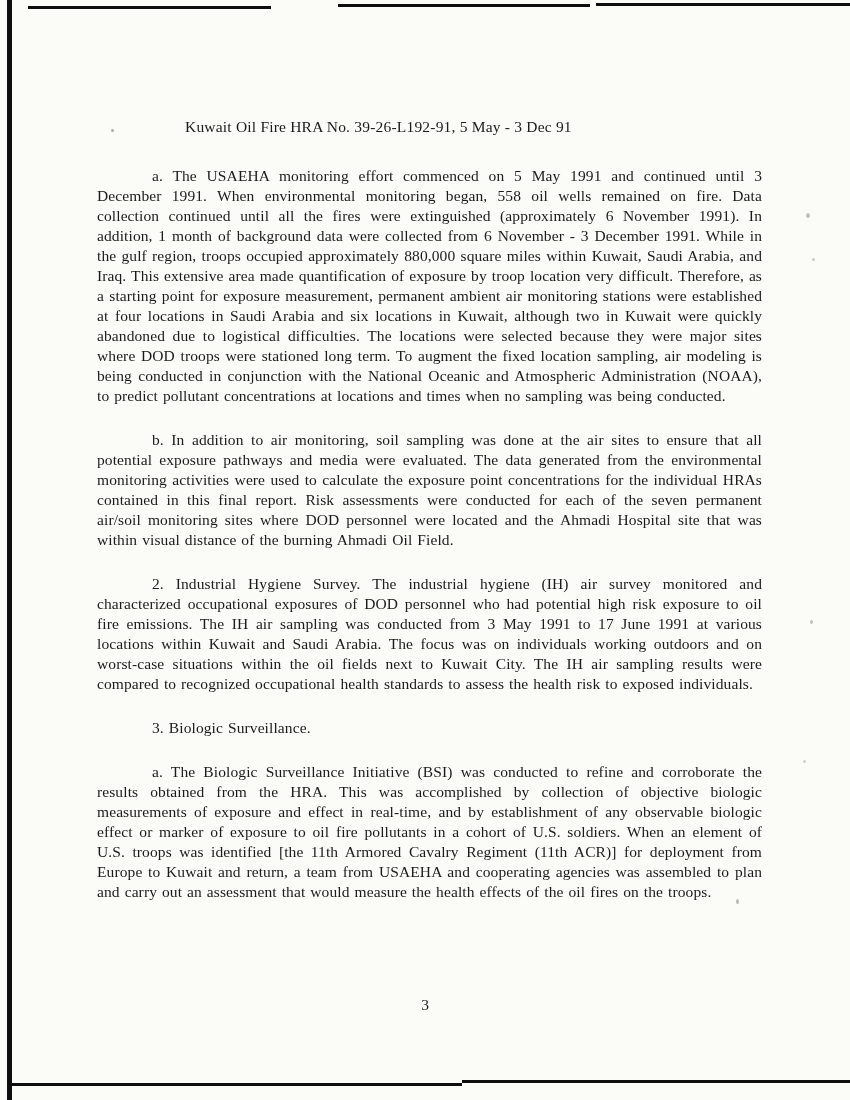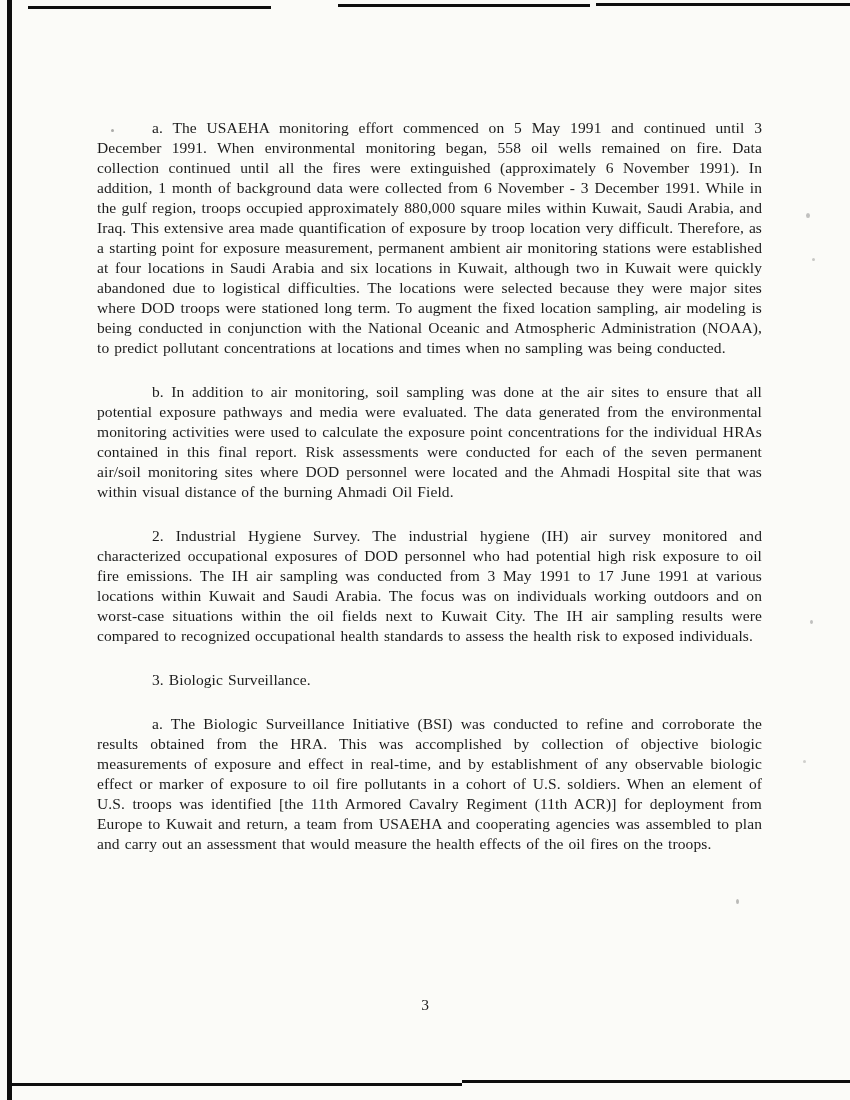--- a/index.html
+++ b/index.html
@@ -74,20 +74,21 @@
 <div class="scan scan-bot-2"></div>
 
 <div class="speck sp1"></div>
 <div class="speck sp2"></div>
 <div class="speck sp3"></div>
 <div class="speck sp4"></div>
 <div class="speck sp5"></div>
 <div class="speck sp6"></div>
 
 <main class="sheet">
+  <h1 class="doc-header">Kuwait Oil Fire HRA No. 39-26-L192-91, 5 May - 3 Dec 91</h1>
 
   <p class="para">a.  The USAEHA monitoring effort commenced on 5 May 1991 and continued until 3 December 1991.  When environmental monitoring began, 558 oil wells remained on fire. Data collection continued until all the fires were extinguished (approximately 6 November 1991).  In addition, 1 month of background data were collected from 6 November - 3 December 1991.  While in the gulf region, troops occupied approximately 880,000 square miles within Kuwait, Saudi Arabia, and Iraq.  This extensive area made quantification of exposure by troop location very difficult.  Therefore, as a starting point for exposure measurement, permanent ambient air monitoring stations were established at four locations in Saudi Arabia and six locations in Kuwait, although two in Kuwait were quickly abandoned due to logistical difficulties.  The locations were selected because they were major sites where DOD troops were stationed long term.  To augment the fixed location sampling, air modeling is being conducted in conjunction with the National Oceanic and Atmospheric Administration (NOAA), to predict pollutant concentrations at locations and times when no sampling was being conducted.</p>
 
   <p class="para">b.  In addition to air monitoring, soil sampling was done at the air sites to ensure that all potential exposure pathways and media were evaluated.  The data generated from the environmental monitoring activities were used to calculate the exposure point concentrations for the individual HRAs contained in this final report.  Risk assessments were conducted for each of the seven permanent air/soil monitoring sites where DOD personnel were located and the Ahmadi Hospital site that was within visual distance of the burning Ahmadi Oil Field.</p>
 
   <p class="para">2.  Industrial Hygiene Survey.  The industrial hygiene (IH) air survey monitored and characterized occupational exposures of DOD personnel who had potential high risk exposure to oil fire emissions.  The IH air sampling was conducted from 3 May 1991 to 17 June 1991 at various locations within Kuwait and Saudi Arabia.  The focus was on individuals working outdoors and on worst-case situations within the oil fields next to Kuwait City.  The IH air sampling results were compared to recognized occupational health standards to assess the health risk to exposed individuals.</p>
 
   <p class="para short">3.  Biologic Surveillance.</p>
 
   <p class="para">a.  The Biologic Surveillance Initiative (BSI) was conducted to refine and corroborate the results obtained from the HRA.  This was accomplished by collection of objective biologic measurements of exposure and effect in real-time, and by establishment of any observable biologic effect or marker of exposure to oil fire pollutants in a cohort of U.S. soldiers.  When an element of U.S. troops was identified [the 11th Armored Cavalry Regiment (11th ACR)] for deployment from Europe to Kuwait and return, a team from USAEHA and cooperating agencies was assembled to plan and carry out an assessment that would measure the health effects of the oil fires on the troops.</p>

